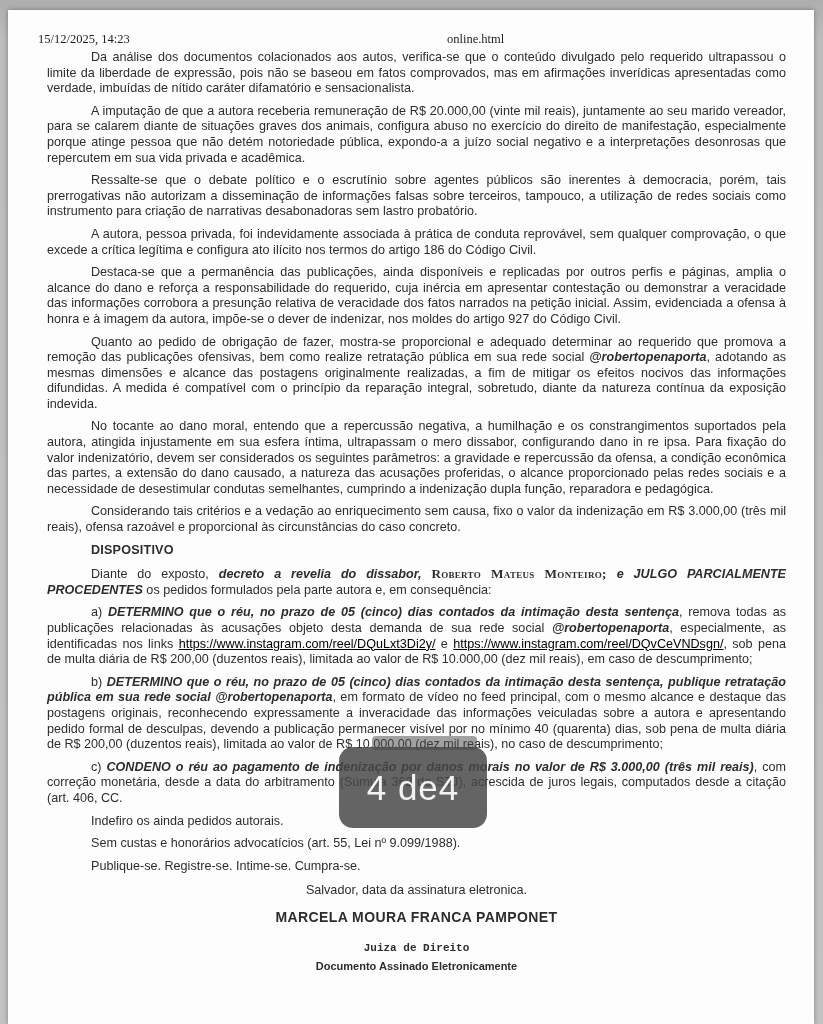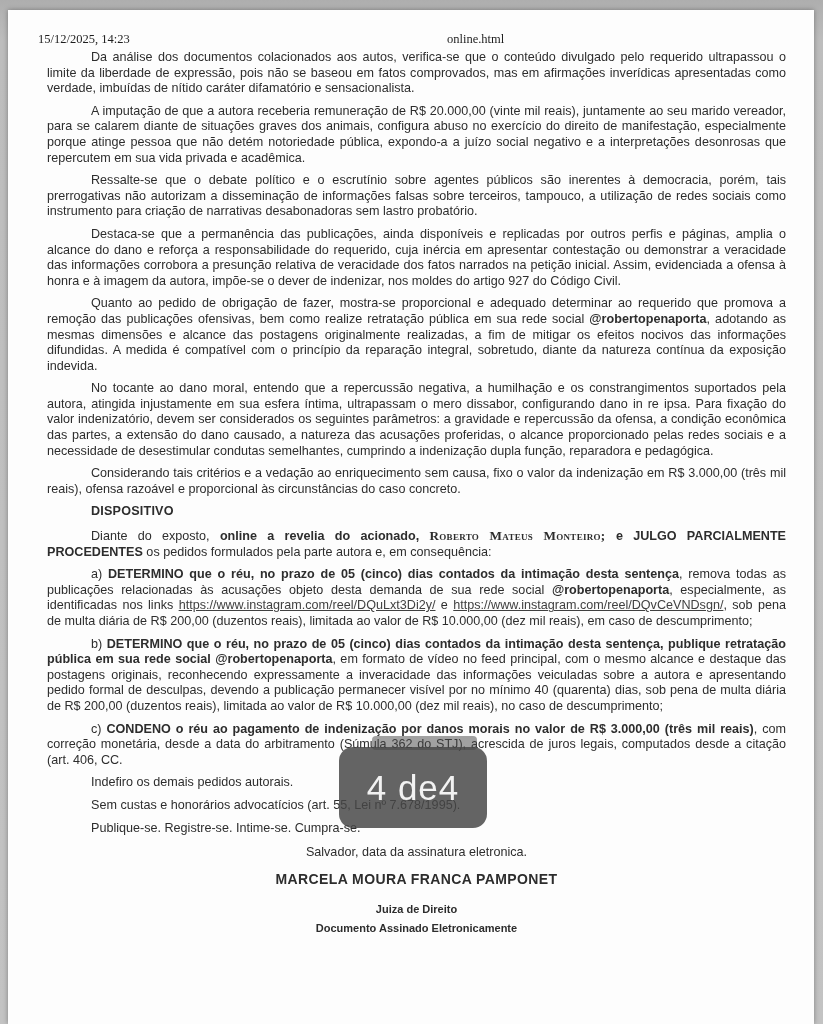--- a/index.html
+++ b/index.html
@@ -15,30 +15,30 @@
   .content{
     position:absolute;left:39px;right:28px;top:14px;
     color:#2d2d2d;font-size:12.6px;line-height:15.6px;
   }
   .print-header{position:relative;height:26px;font-family:"Liberation Serif",serif;font-size:12.5px;color:#1d1d1d;}
   .ph-date{position:absolute;left:-9px;top:8px;}
   .ph-file{position:absolute;left:58%;top:8px;transform:translateX(-50%);}
   .docbody{text-align:justify;}
   p.para{margin:0 0 7px 0;text-indent:44px;}
   p.heading{margin:3px 0 8px 0;text-indent:44px;font-weight:bold;letter-spacing:.2px;}
-  .b{font-weight:bold;}
+  .b{font-weight:bold;font-style:italic;}
   .sc{
     font-family:"Liberation Serif",serif;font-variant:small-caps;
     font-weight:bold;font-size:13.2px;letter-spacing:.3px;
   }
-  a.link{color:#404040;text-decoration:underline;cursor:pointer;}
+  a.link{color:#000000;text-decoration:underline;cursor:pointer;}
   .closing{text-align:center;margin-top:9px;}
   .closing .place{margin:0;text-align:center;}
   .closing .name{margin:11px 0 0 0;font-weight:bold;font-size:14px;letter-spacing:.4px;}
-  .closing .title{margin:15px 0 0 0;font-family:Liberation Sans, sans-serif;font-weight:bold;font-size:11px;}
+  .closing .title{margin:15px 0 0 0;font-family:Liberation Mono, monospace;font-weight:bold;font-size:11px;}
   .closing .note{margin:3px 0 0 0;font-weight:bold;font-size:11px;}
   .toast-strip{
     position:absolute;left:372px;top:736px;width:105px;height:14px;
     background:rgba(70,70,70,.5);border-radius:4px;z-index:4;
   }
   .toast{
     position:absolute;left:339px;top:747px;width:148px;height:81px;
     background:rgba(70,70,70,.84);border-radius:14px;z-index:5;
     display:flex;align-items:center;justify-content:center;
     color:#f2f2f2;font-size:35px;font-weight:400;letter-spacing:1px;
@@ -52,31 +52,32 @@
 
     <div class="print-header">
       <span class="ph-date">15/12/2025, 14:23</span>
       <span class="ph-file">online.html</span>
     </div>
 
     <div class="docbody">
         <p class="para"><span>Da análise dos documentos colacionados aos autos, verifica-se que o conteúdo divulgado pelo requerido ultrapassou o limite da liberdade de expressão, pois não se baseou em fatos comprovados, mas em afirmações inverídicas apresentadas como verdade, imbuídas de nítido caráter difamatório e sensacionalista.</span></p>
         <p class="para"><span>A imputação de que a autora receberia remuneração de R$ 20.000,00 (vinte mil reais), juntamente ao seu marido vereador, para se calarem diante de situações graves dos animais, configura abuso no exercício do direito de manifestação, especialmente porque atinge pessoa que não detém notoriedade pública, expondo-a a juízo social negativo e a interpretações desonrosas que repercutem em sua vida privada e acadêmica.</span></p>
         <p class="para"><span>Ressalte-se que o debate político e o escrutínio sobre agentes públicos são inerentes à democracia, porém, tais prerrogativas não autorizam a disseminação de informações falsas sobre terceiros, tampouco, a utilização de redes sociais como instrumento para criação de narrativas desabonadoras sem lastro probatório.</span></p>
+        <p class="para"><span>A autora, pessoa privada, foi indevidamente associada à prática de conduta reprovável, sem qualquer comprovação, o que excede a crítica legítima e configura ato ilícito nos termos do artigo 186 do Código Civil.</span></p>
         <p class="para"><span>Destaca-se que a permanência das publicações, ainda disponíveis e replicadas por outros perfis e páginas, amplia o alcance do dano e reforça a responsabilidade do requerido, cuja inércia em apresentar contestação ou demonstrar a veracidade das informações corrobora a presunção relativa de veracidade dos fatos narrados na petição inicial. Assim, evidenciada a ofensa à honra e à imagem da autora, impõe-se o dever de indenizar, nos moldes do artigo 927 do Código Civil.</span></p>
         <p class="para"><span>Quanto ao pedido de obrigação de fazer, mostra-se proporcional e adequado determinar ao requerido que promova a remoção das publicações ofensivas, bem como realize retratação pública em sua rede social </span><span class="b">@robertopenaporta</span><span>, adotando as mesmas dimensões e alcance das postagens originalmente realizadas, a fim de mitigar os efeitos nocivos das informações difundidas. A medida é compatível com o princípio da reparação integral, sobretudo, diante da natureza contínua da exposição indevida.</span></p>
         <p class="para"><span>No tocante ao dano moral, entendo que a repercussão negativa, a humilhação e os constrangimentos suportados pela autora, atingida injustamente em sua esfera íntima, ultrapassam o mero dissabor, configurando dano in re ipsa. Para fixação do valor indenizatório, devem ser considerados os seguintes parâmetros: a gravidade e repercussão da ofensa, a condição econômica das partes, a extensão do dano causado, a natureza das acusações proferidas, o alcance proporcionado pelas redes sociais e a necessidade de desestimular condutas semelhantes, cumprindo a indenização dupla função, reparadora e pedagógica.</span></p>
         <p class="para"><span>Considerando tais critérios e a vedação ao enriquecimento sem causa, fixo o valor da indenização em R$ 3.000,00 (três mil reais), ofensa razoável e proporcional às circunstâncias do caso concreto.</span></p>
         <p class="heading"><span>DISPOSITIVO</span></p>
-        <p class="para"><span>Diante do exposto, </span><span class="b">online a revelia do acionado, </span><span class="sc">Roberto Mateus Monteiro; </span><span class="b">e JULGO PARCIALMENTE PROCEDENTES</span><span> os pedidos formulados pela parte autora e, em consequência:</span></p>
+        <p class="para"><span>Diante do exposto, </span><span class="b">decreto a revelia do dissabor, </span><span class="sc">Roberto Mateus Monteiro; </span><span class="b">e JULGO PARCIALMENTE PROCEDENTES</span><span> os pedidos formulados pela parte autora e, em consequência:</span></p>
         <p class="para"><span>a) </span><span class="b">DETERMINO que o réu, no prazo de 05 (cinco) dias contados da intimação desta sentença</span><span>, remova todas as publicações relacionadas às acusações objeto desta demanda de sua rede social </span><span class="b">@robertopenaporta</span><span>, especialmente, as identificadas nos links </span><a class="link" href="#">https://www.instagram.com/reel/DQuLxt3Di2y/</a><span> e </span><a class="link" href="#">https://www.instagram.com/reel/DQvCeVNDsgn/</a><span>, sob pena de multa diária de R$ 200,00 (duzentos reais), limitada ao valor de R$ 10.000,00 (dez mil reais), em caso de descumprimento;</span></p>
         <p class="para"><span>b) </span><span class="b">DETERMINO que o réu, no prazo de 05 (cinco) dias contados da intimação desta sentença, publique retratação pública em sua rede social @robertopenaporta</span><span>, em formato de vídeo no feed principal, com o mesmo alcance e destaque das postagens originais, reconhecendo expressamente a inveracidade das informações veiculadas sobre a autora e apresentando pedido formal de desculpas, devendo a publicação permanecer visível por no mínimo 40 (quarenta) dias, sob pena de multa diária de R$ 200,00 (duzentos reais), limitada ao valor de R$ 10.000,00 (dez mil reais), no caso de descumprimento;</span></p>
         <p class="para"><span>c) </span><span class="b">CONDENO o réu ao pagamento de indenização por danos morais no valor de R$ 3.000,00 (três mil reais)</span><span>, com correção monetária, desde a data do arbitramento (Súmula 362 do STJ), acrescida de juros legais, computados desde a citação (art. 406, CC.</span></p>
-        <p class="para"><span>Indefiro os demais pedidos autorais.</span></p>
-        <p class="para"><span>Sem custas e honorários advocatícios (art. 55, Lei nº 7.678/1995).</span></p>
+        <p class="para"><span>Indefiro os ainda pedidos autorais.</span></p>
+        <p class="para"><span>Sem custas e honorários advocatícios (art. 55, Lei nº 9.099/1988).</span></p>
         <p class="para"><span>Publique-se. Registre-se. Intime-se. Cumpra-se.</span></p>
       </div>
 
     <div class="closing">
       <p class="place">Salvador, data da assinatura eletronica.</p>
       <p class="name">MARCELA MOURA FRANCA PAMPONET</p>
       <p class="title">Juiza de Direito</p>
       <p class="note">Documento Assinado Eletronicamente</p>
     </div>
 

